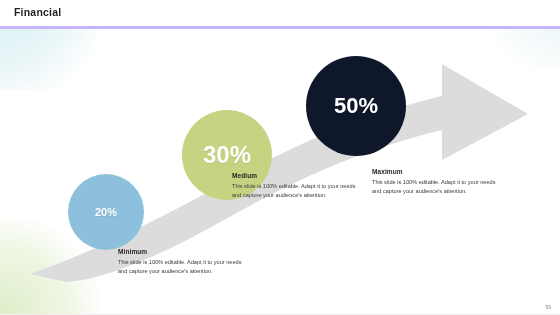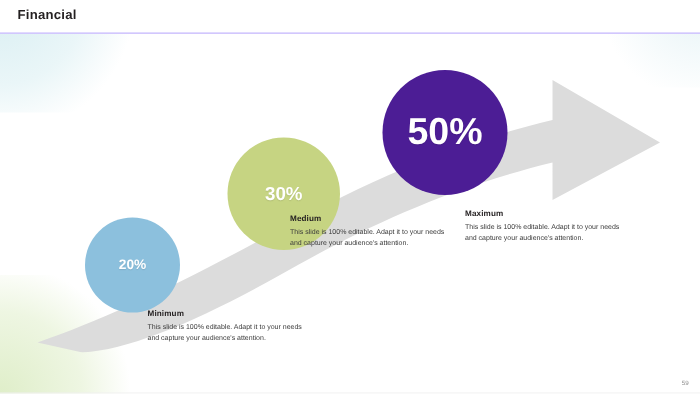--- a/index.html
+++ b/index.html
@@ -42,21 +42,21 @@
     background: radial-gradient(circle at 100% 0%, #e6f3f6 0%, rgba(255,255,255,0) 70%);
     pointer-events: none;
   }
   
   .title-bar {
     position: absolute;
     left: 0; top: 0;
     width: 560px;
     height: 26px;
     background: #ffffff;
-    border-bottom: 1px solid #c4b5fd;
+    border-bottom: 3px solid #c4b5fd;
   }
   .title-text {
     position: absolute;
     left: 14px;
     top: 6px;
     font-size: 10.5px;
     font-weight: bold;
     color: #231f20;
     letter-spacing: 0.2px;
   }
@@ -86,29 +86,29 @@
     height: 76px;
     background: #8cc0dd;
     font-size: 11px;
   }
   .node-med {
     left: 182px;
     top: 110px;
     width: 90px;
     height: 90px;
     background: #c6d482;
-    font-size: 15px;
+    font-size: 24px;
   }
   .node-max {
     left: 306px;
     top: 56px;
     width: 100px;
     height: 100px;
-    background: #4c1d95;
-    font-size: 30px;
+    background: #0f172a;
+    font-size: 22px;
   }
   
   .caption {
     position: absolute;
     width: 196px;
   }
   .caption .cap-title {
     font-size: 6.5px;
     font-weight: bold;
     color: #231f20;

